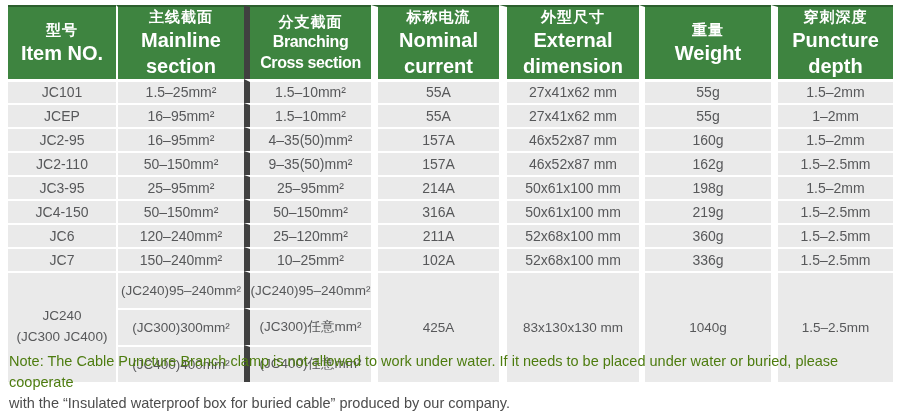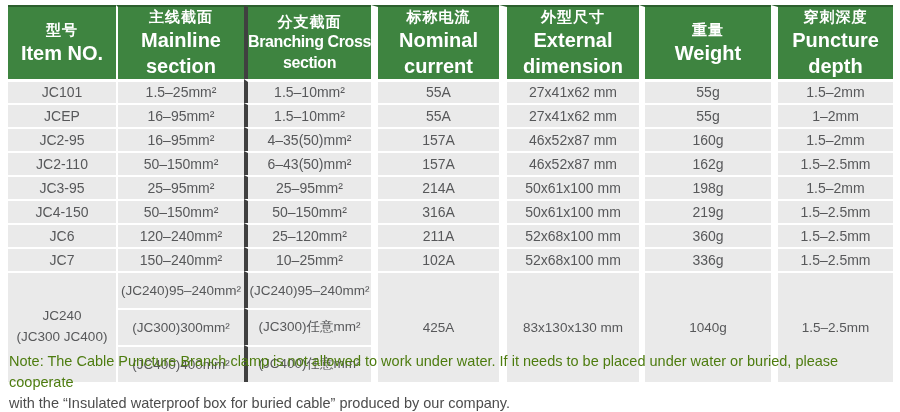--- a/index.html
+++ b/index.html
@@ -28,21 +28,21 @@
 
   
   td {
     background:#eaeaea; color:#57585a; font-size:14px;
     border-top:2px solid #ffffff; height:24px;
   }
   tr.first-row td { border-top:3px solid #ffffff;margin-top:32px; }
 
   
   .c2 { border-left:2px solid #ffffff; }
-  .c3 { border-left:4px solid #404040; }
+  .c3 { border-left:6px solid #404040; }
   .c4 { border-left:7px solid #ffffff; }
   .c5 { border-left:8px solid #ffffff; }
   .c6 { border-left:6px solid #ffffff; }
   .c7 { border-left:7px solid #ffffff;text-align:center; }
 
   tr.subrow td { height:37px; font-size:13.5px; }
   td.item-2line { font-size:14px; line-height:1.55; }
 
   
   .notes { position:absolute; left:9px; top:337px; width:884px; }
@@ -126,21 +126,21 @@
         <td class="c2">16–95mm²</td>
         <td class="c3">4–35(50)mm²</td>
         <td class="c4">157A</td>
         <td class="c5">46x52x87 mm</td>
         <td class="c6">160g</td>
         <td class="c7">1.5–2mm</td>
       </tr>
       <tr>
         <td class="c1">JC2-110</td>
         <td class="c2">50–150mm²</td>
-        <td class="c3">6–43(50)mm²</td>
+        <td class="c3">9–35(50)mm²</td>
         <td class="c4">157A</td>
         <td class="c5">46x52x87 mm</td>
         <td class="c6">162g</td>
         <td class="c7">1.5–2.5mm</td>
       </tr>
       <tr>
         <td class="c1">JC3-95</td>
         <td class="c2">25–95mm²</td>
         <td class="c3">25–95mm²</td>
         <td class="c4">214A</td>

